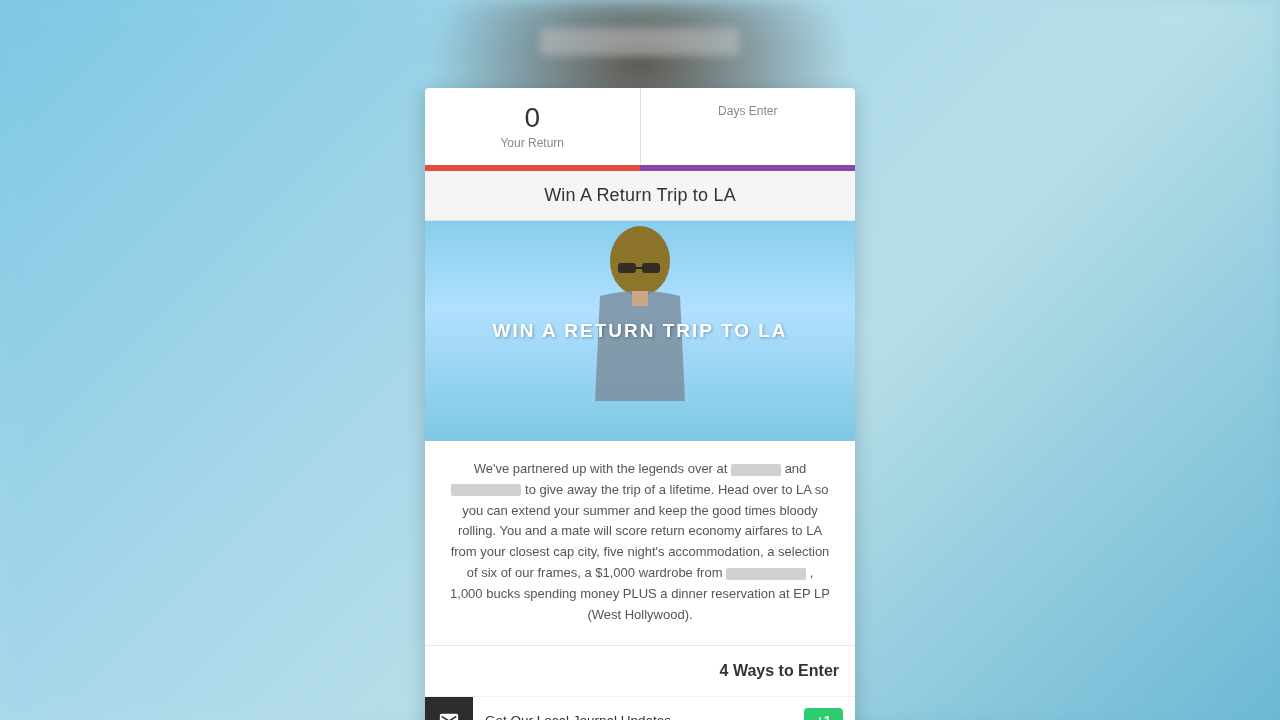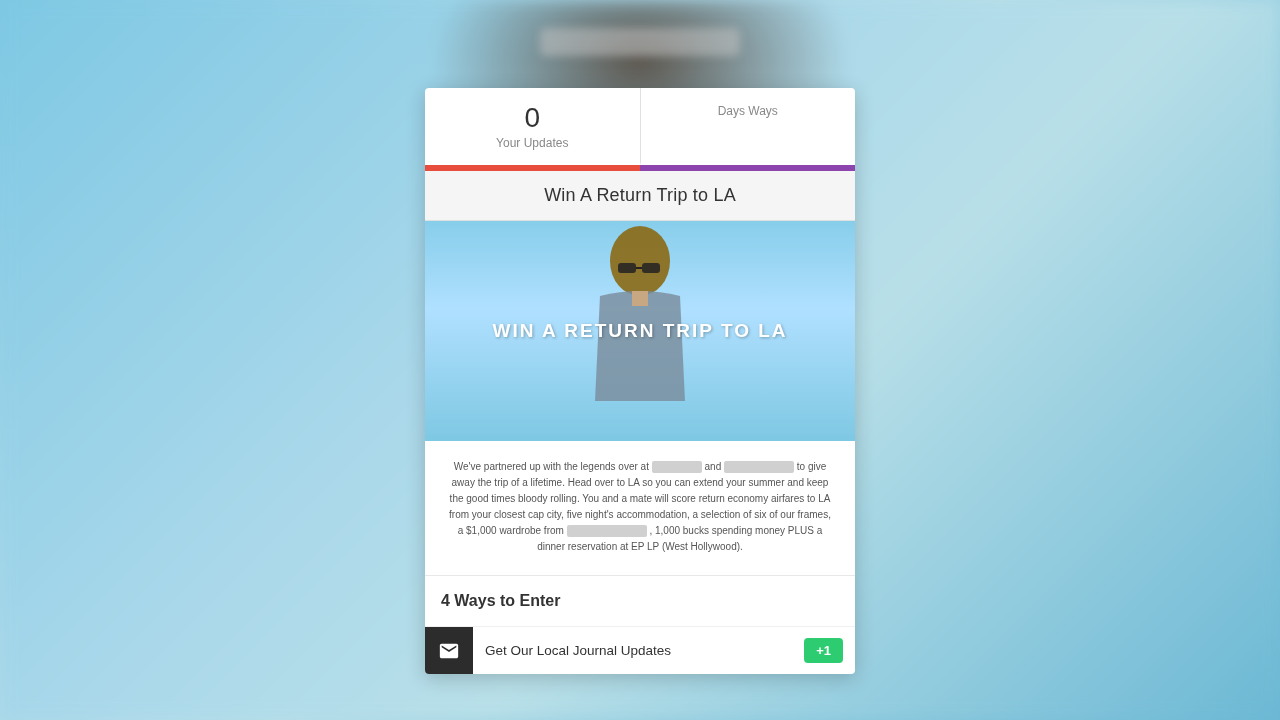--- a/index.html
+++ b/index.html
@@ -146,39 +146,39 @@
       letter-spacing: 2px;
       text-shadow: 1px 1px 3px rgba(0,0,0,0.3);
       white-space: nowrap;
       text-align: center;
       z-index: 2;
     }
 
     
     .description {
       padding: 18px 24px 20px;
-      font-size: 10px;
+      font-size: 13px;
       color: #555;
       line-height: 1.6;
       text-align: center;
       border-bottom: 1px solid #e8e8e8;
     }
 
     .redacted {
       display: inline-block;
       background: #d0d0d0;
       border-radius: 2px;
       color: transparent;
       height: 12px;
       vertical-align: middle;
     }
 
     
     .ways-title {
-      text-align: left;
+      text-align: right;
       padding: 16px;
       font-size: 16px;
       font-weight: 600;
       color: #333;
     }
 
     .entry-list {
       list-style: none;
     }
 
@@ -230,24 +230,24 @@
 <body>
 
 <div class="bg-blur"></div>
 <div class="top-bar"></div>
 
 <div class="container">
 
   <div class="stats-header">
     <div class="stat-block">
       <div class="stat-number">0</div>
-      <div class="stat-label">Your Updates</div>
+      <div class="stat-label">Your Return</div>
     </div>
     <div class="stat-block">
-      <div class="stat-label">Days Ways</div>
+      <div class="stat-label">Days Enter</div>
     </div>
   </div>
 
   <div class="progress-bar-container">
     <div class="progress-left"></div>
     <div class="progress-right"></div>
   </div>
 
   <div class="contest-title-bar">
     <h2 class="contest-title">Win A Return Trip to LA</h2>

